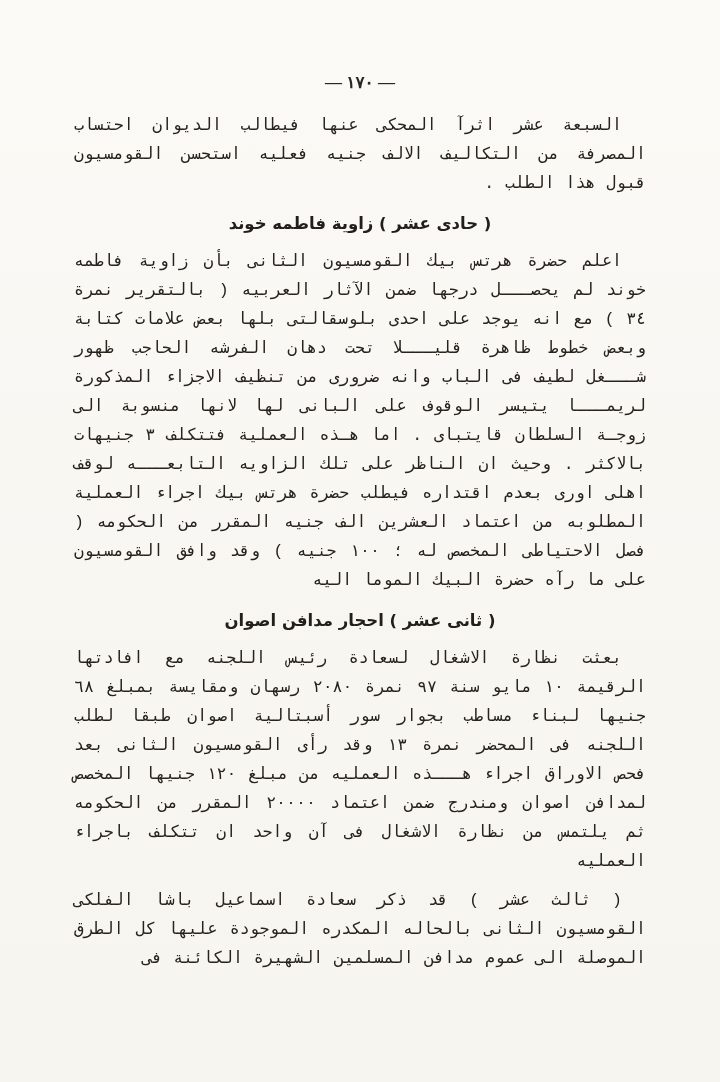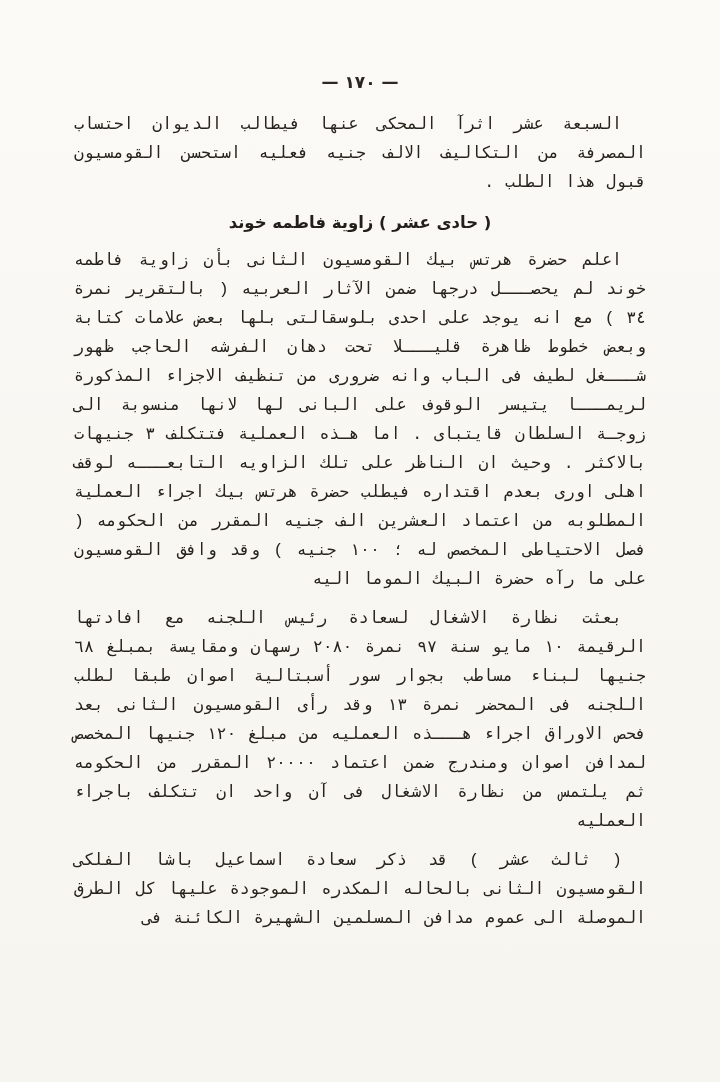--- a/index.html
+++ b/index.html
@@ -20,20 +20,21 @@
     box-sizing: border-box;
     padding: 72px 74px 40px 74px;
   }
   .page-number {
     text-align: center;
     font-size: 17px;
     letter-spacing: 1px;
     color: #2a2722;
     margin-bottom: 18px;
     font-weight: bold;
+    font-family: Liberation Serif, serif;
   }
   .para {
     font-size: 16.5px;
     line-height: 29px;
     text-align: justify;
     text-justify: inter-word;
     text-indent: 24px;
     margin: 0 0 10px 0;
     color: #26221c;
     word-spacing: 1px;
@@ -56,18 +57,19 @@
 <div class="page">
 
   <div class="page-number">— ١٧٠ —</div>
 
   <p class="para">السبعة عشر اثرآ المحكى عنها فيطالب الديوان احتساب المصرفة من التكاليف الالف جنيه فعليه استحسن القومسيون قبول هذا الطلب .</p>
 
   <div class="heading">( حادى عشر )  زاوية فاطمه خوند</div>
 
   <p class="para">اعلم حضرة هرتس بيك القومسيون الثانى بأن زاوية فاطمه خوند لم يحصـــل درجها ضمن الآثار العربيه ( بالتقرير نمرة ٣٤ ) مع انه يوجد على احدى بلوسقالتى بلها بعض علامات كتابة وبعض خطوط ظاهرة قليـــلا تحت دهان الفرشه الحاجب ظهور شـــغل لطيف فى الباب وانه ضرورى من تنظيف الاجزاء المذكورة لريمـــا يتيسر الوقوف على البانى لها لانها منسوبة الى زوجـة السلطان قايتباى . اما هـذه العملية فتتكلف ٣ جنيهات بالاكثر . وحيث ان الناظر على تلك الزاويه التابعـــه لوقف اهلى اورى بعدم اقتداره فيطلب حضرة هرتس بيك اجراء العملية المطلوبه من اعتماد العشرين الف جنيه المقرر من الحكومه ( فصل الاحتياطى المخصص له ؛ ١٠٠ جنيه ) وقد وافق القومسيون على ما رآه حضرة البيك الموما اليه</p>
 
+  <div class="heading">( ثانى عشر )  احجار مدافن اصوان</div>
 
   <p class="para">بعثت نظارة الاشغال لسعادة رئيس اللجنه مع افادتها الرقيمة ١٠ مايو سنة ٩٧ نمرة ٢٠٨٠ رسهان ومقايسة بمبلغ ٦٨ جنيها لبناء مساطب بجوار سور أسبتالية اصوان طبقا لطلب اللجنه فى المحضر نمرة ١٣ وقد رأى القومسيون الثانى بعد فحص الاوراق اجراء هـــذه العمليه من مبلغ ١٢٠ جنيها المخصص لمدافن اصوان ومندرج ضمن اعتماد ٢٠٠٠٠ المقرر من الحكومه ثم يلتمس من نظارة الاشغال فى آن واحد ان تتكلف باجراء العمليه</p>
 
   <p class="para last">( ثالث عشر ) قد ذكر سعادة اسماعيل باشا الفلكى القومسيون الثانى بالحاله المكدره الموجودة عليها كل الطرق الموصلة الى عموم مدافن المسلمين الشهيرة الكائنة فى</p>
 
 </div>
 
 </body></html>

